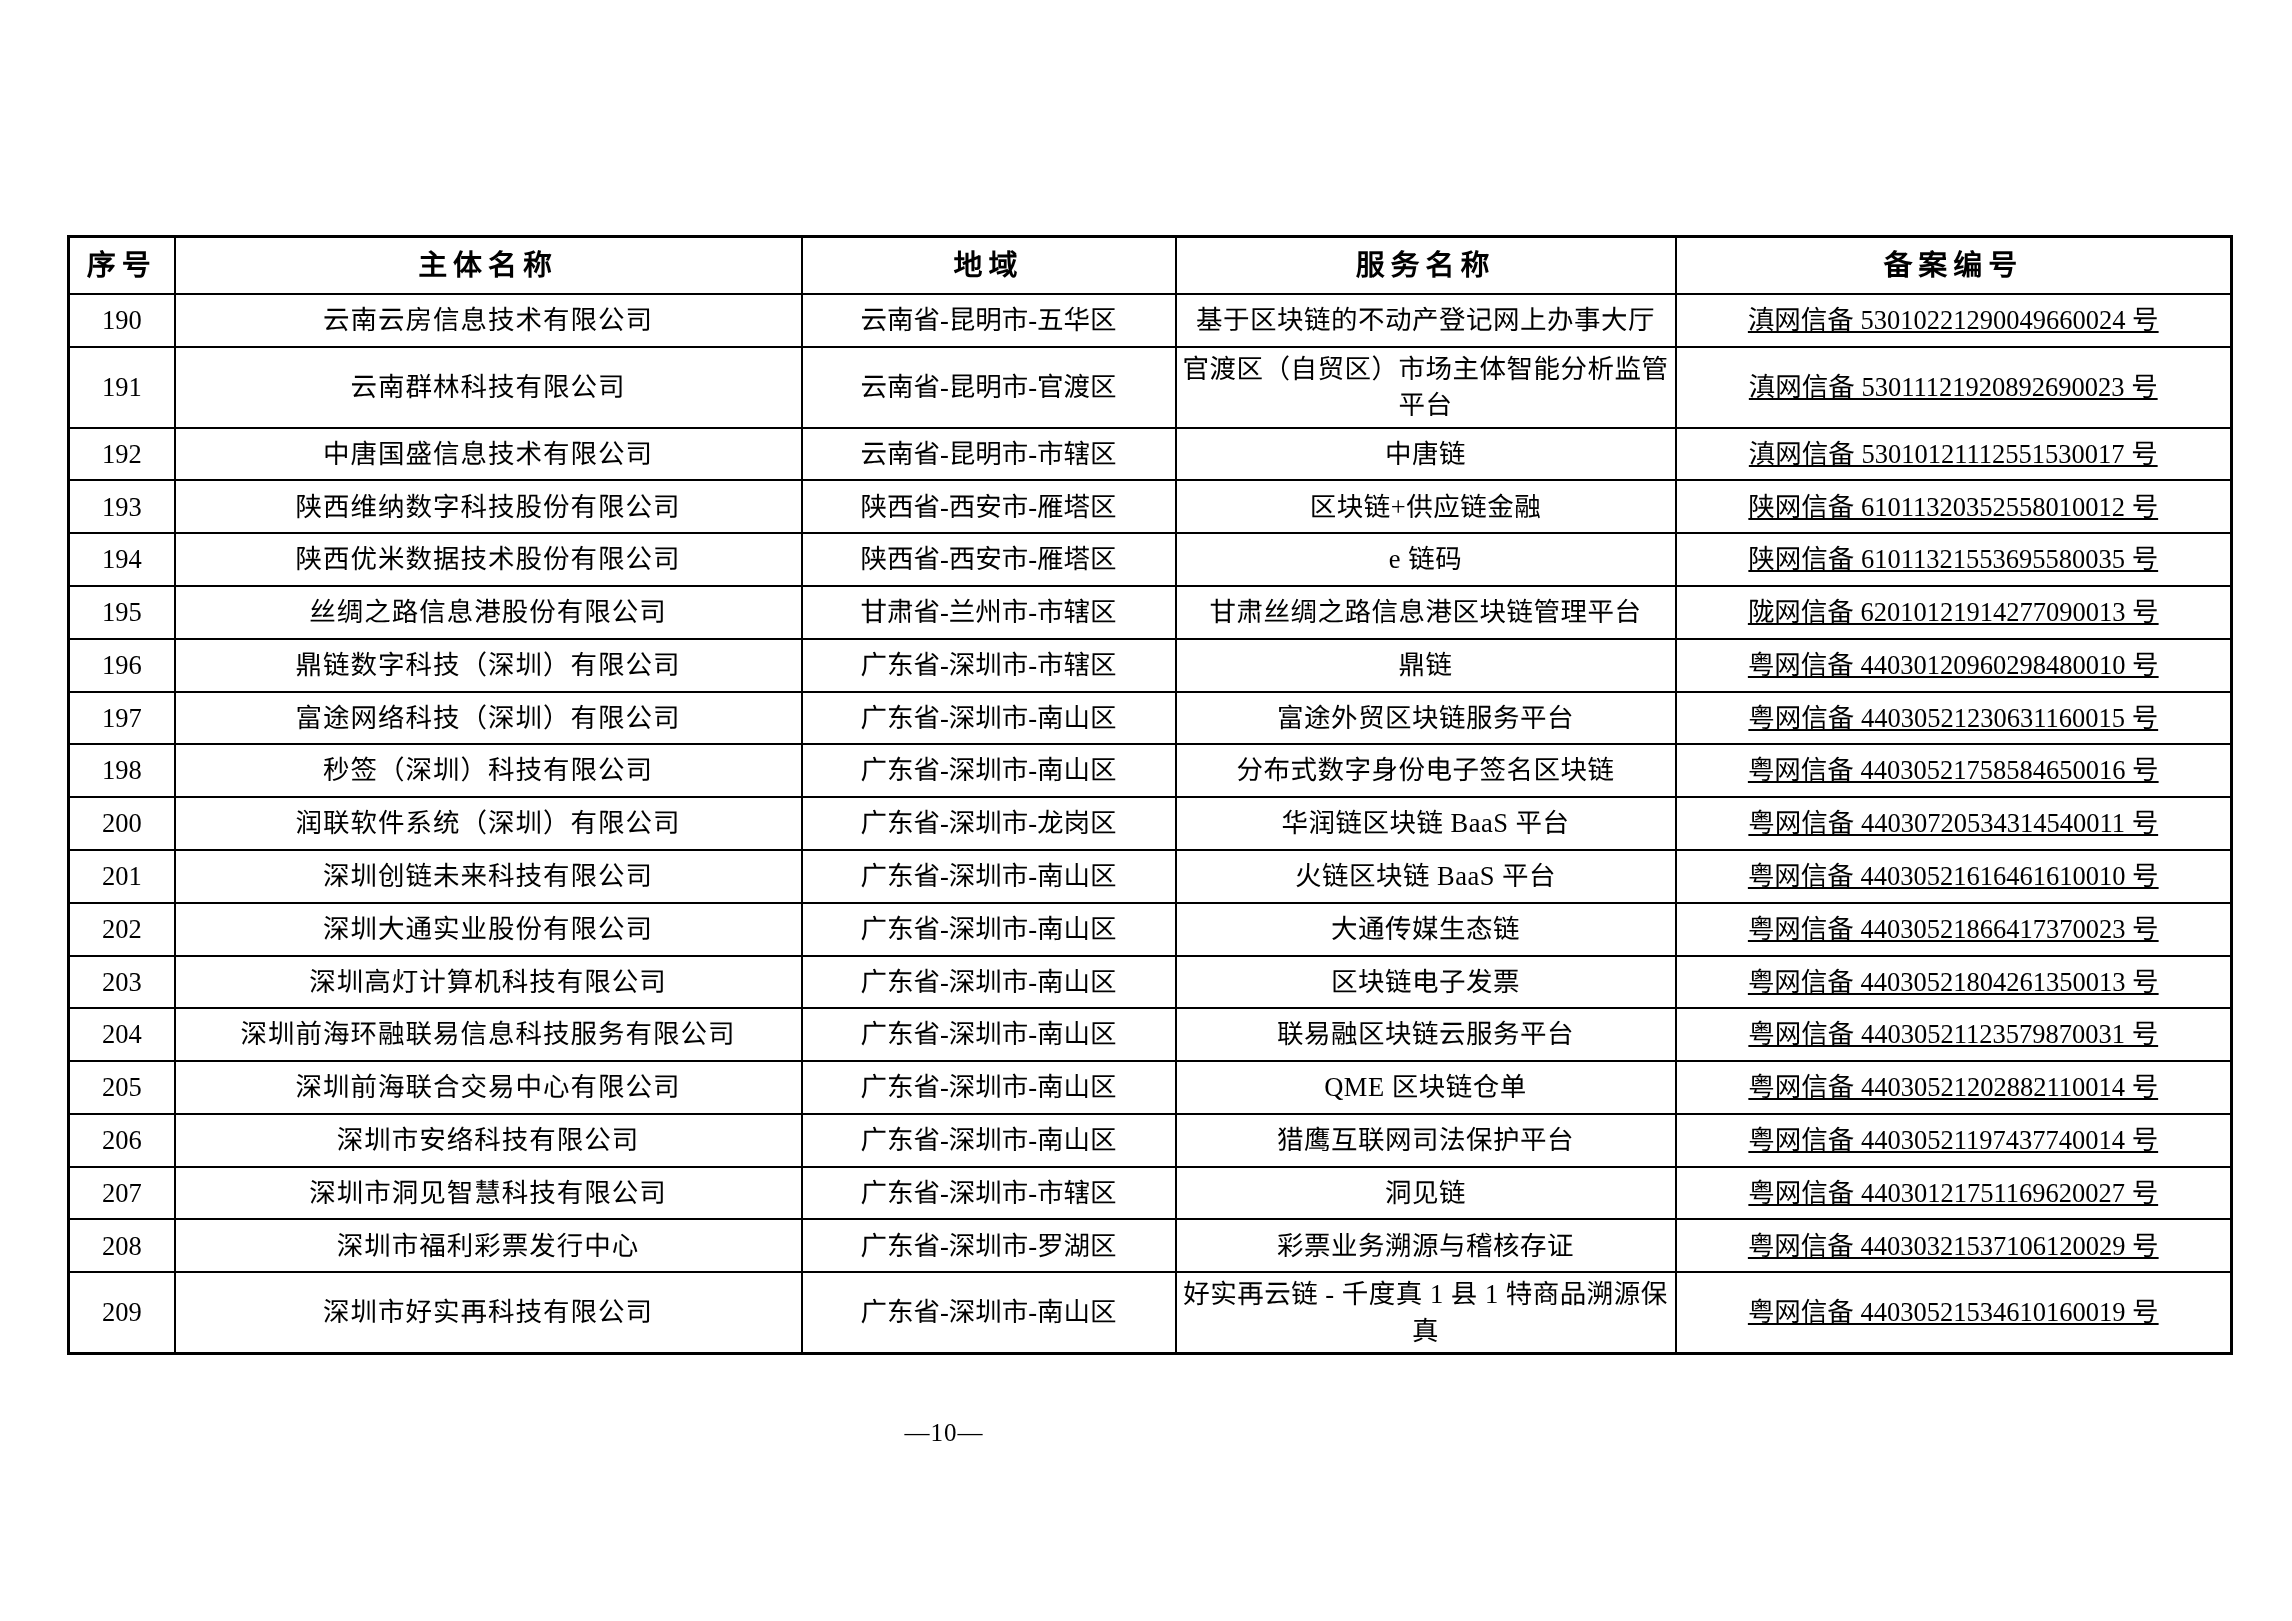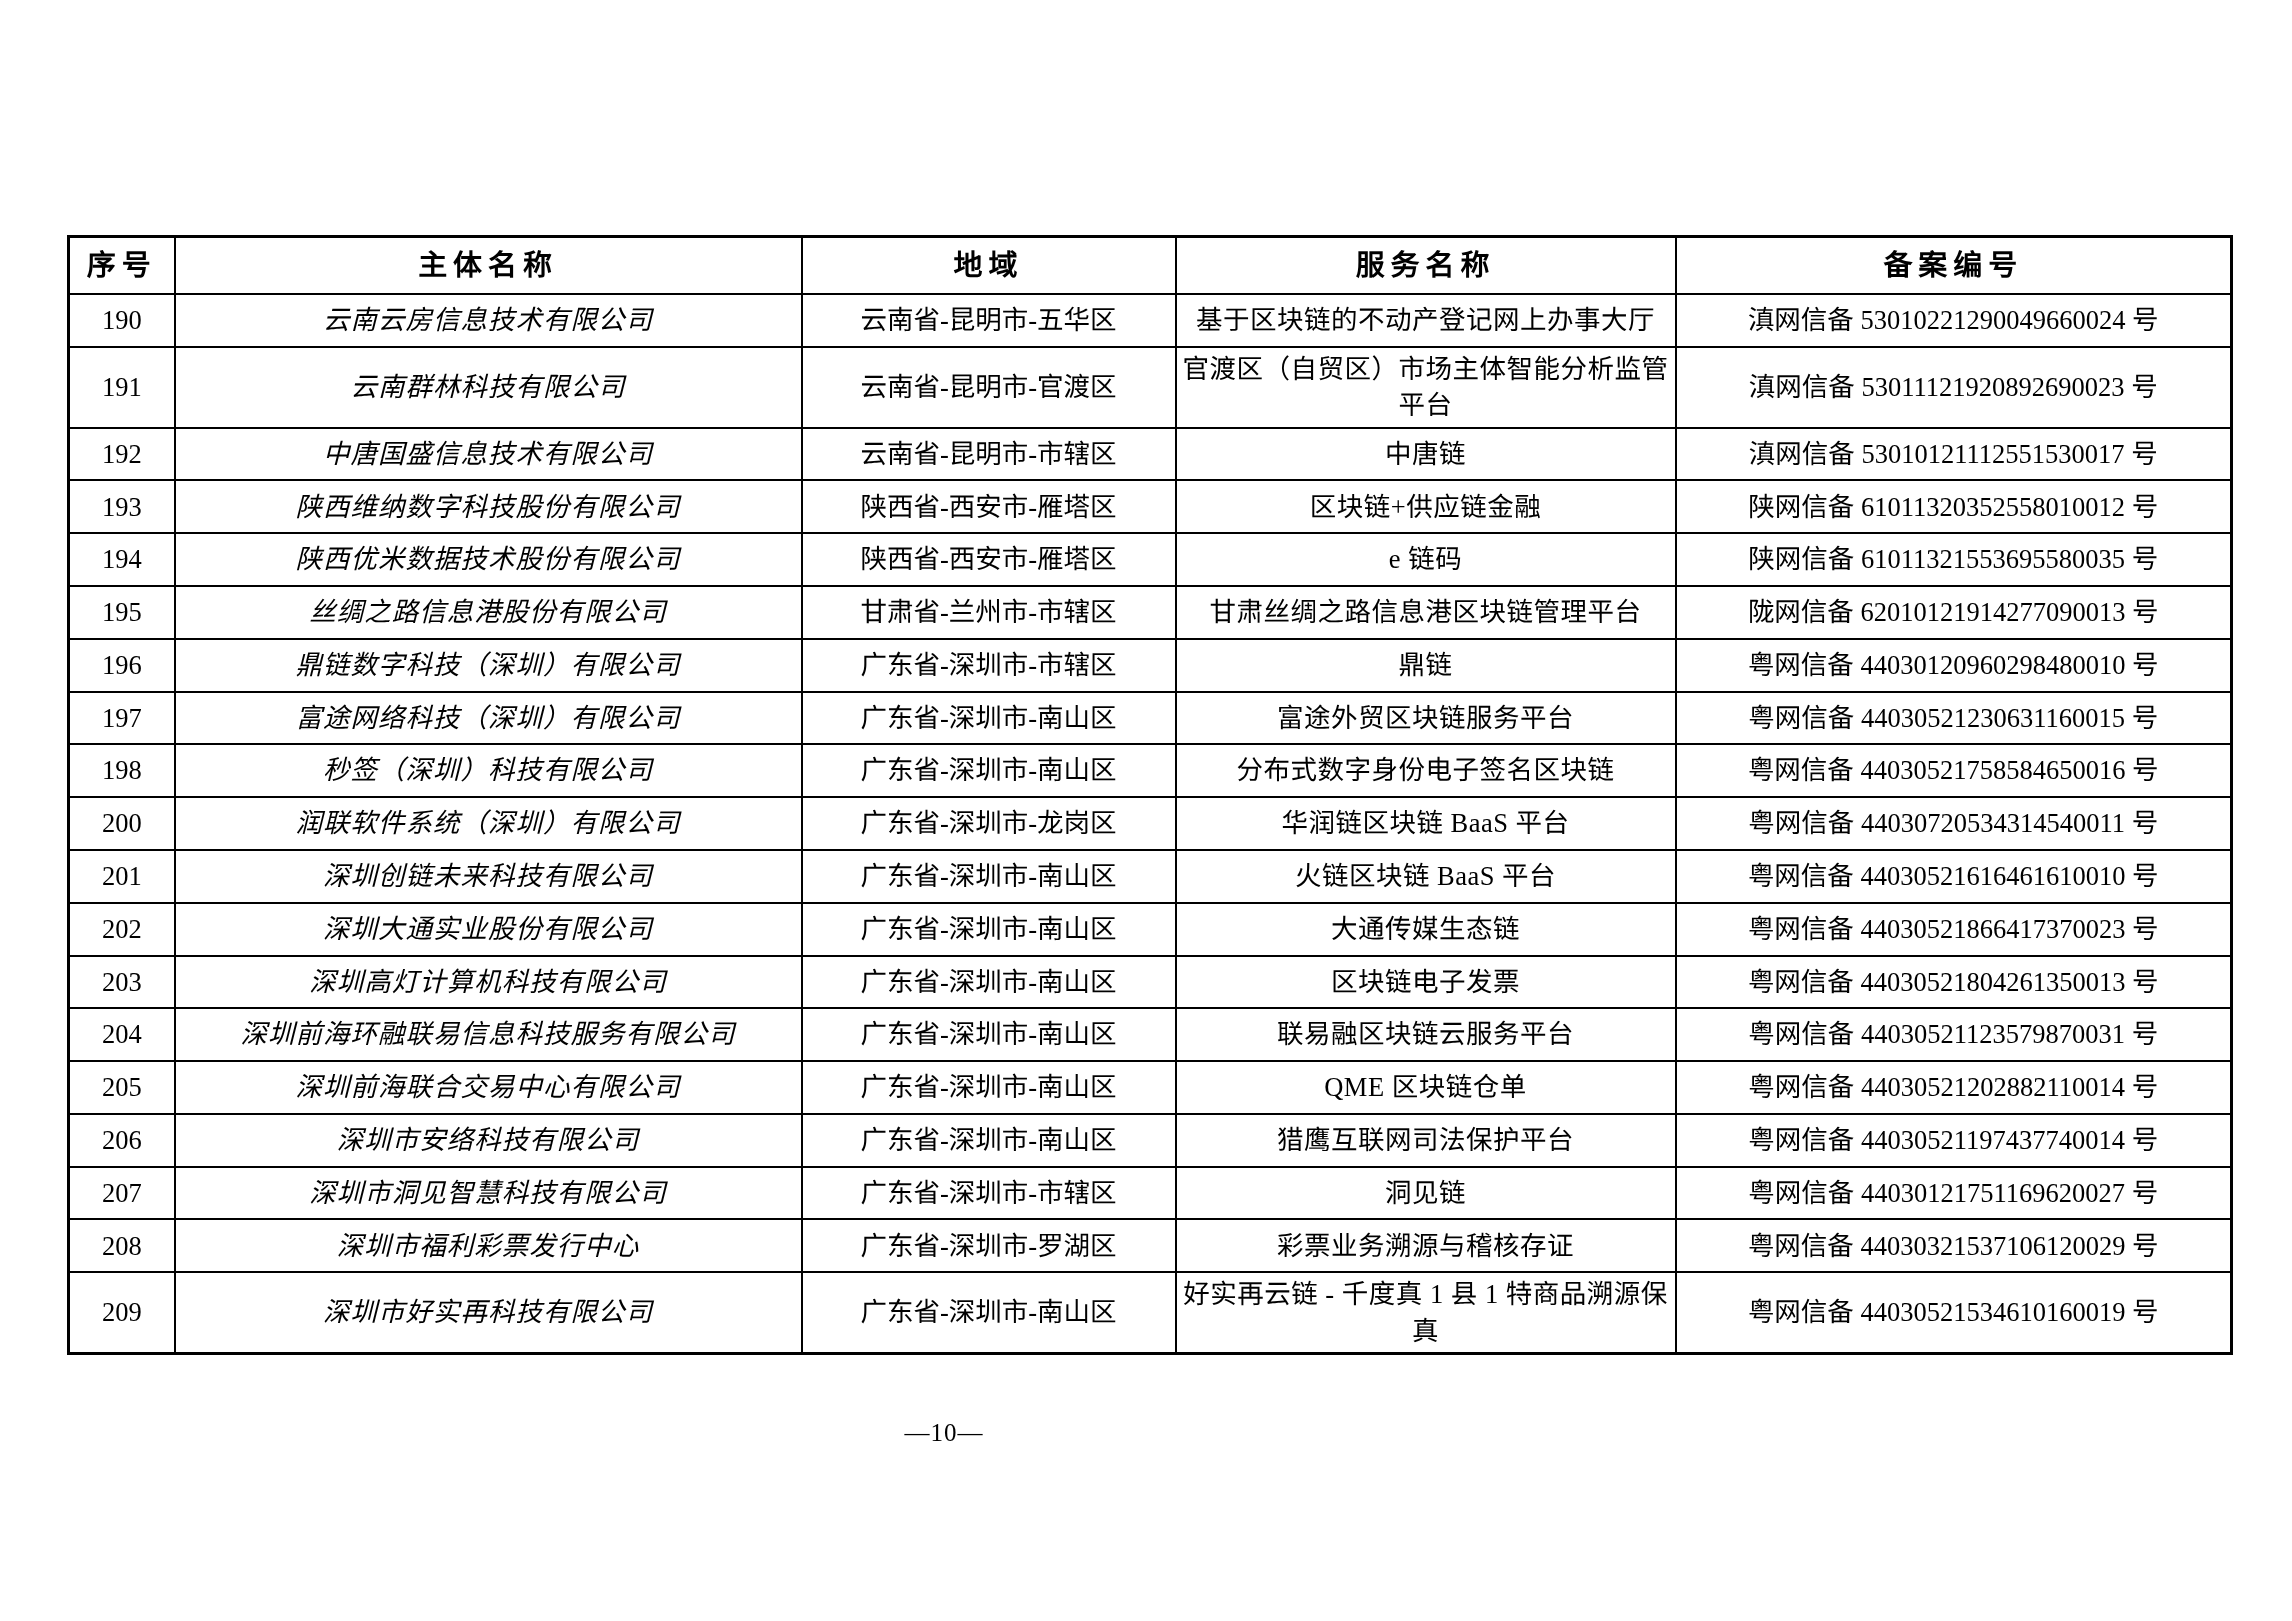--- a/index.html
+++ b/index.html
@@ -63,30 +63,31 @@
     padding: 2px 3px;
   }
 
   table.listing tbody td {
     font-size: 26.5px;
     text-align: center;
     height: 45px;
   }
 
   td.seq { font-size: 27.4px; }
-  td.name { letter-spacing: 1px; font-style: italic; }
+  td.name { letter-spacing: 1px; }
   td.region { letter-spacing: 0px; white-space: nowrap; border-radius: 19px; }
   td.svc { letter-spacing: 0.5px; }
   td.rec {
     text-align: left;
     padding-left: 9.8px;
     padding-right: 3.9px;
     letter-spacing: 0px;
     white-space: nowrap;
     font-size: 25.5px;
+    text-decoration: underline;
   }
 
   
   tr.tall td { height: 116px; }
 
   .page-footer {
     position: absolute;
     left: 0;
     top: 1419px;
     width: 1888px;

